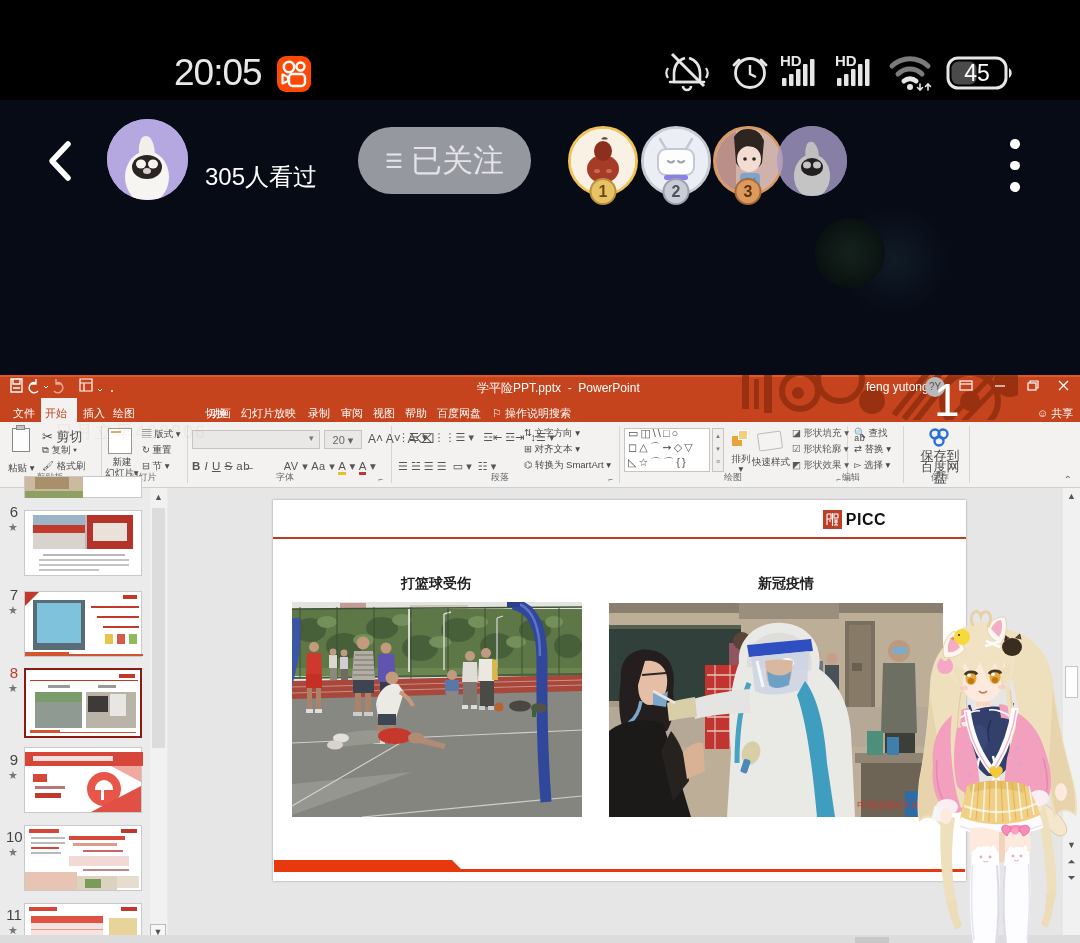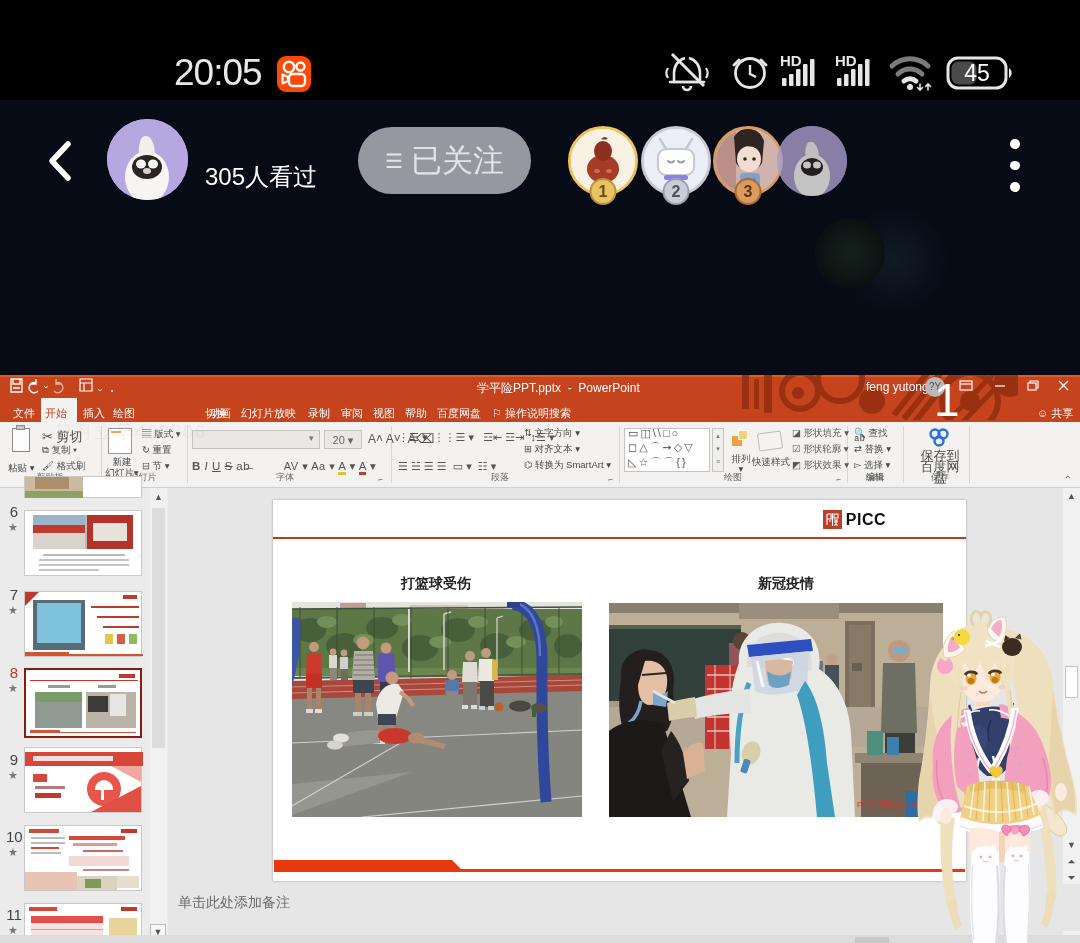--- a/index.html
+++ b/index.html
@@ -323,21 +323,21 @@
       <div style="position:absolute;left:792px;top:5px;font-size:9.5px;color:#5a5a5a;">◪ 形状填充 ▾</div>
       <div style="position:absolute;left:792px;top:21px;font-size:9.5px;color:#5a5a5a;">☑ 形状轮廓 ▾</div>
       <div style="position:absolute;left:792px;top:37px;font-size:9.5px;color:#5a5a5a;">◩ 形状效果 ▾</div>
       <div class="glabel" style="left:703px;">绘图</div>
         <div style="position:absolute;right:239px;bottom:3px;font-size:8px;color:#777;">⌐</div>
 
       <div style="position:absolute;left:854px;top:5px;font-size:9.5px;color:#4a4a4a;">🔍 查找</div>
       <div style="position:absolute;left:854px;top:11px;font-size:9.5px;color:#4a4a4a;font-family:Liberation Mono, monospace;"><span style="font-size:9px;">ab<br></span></div>
       <div style="position:absolute;left:854px;top:21px;font-size:9.5px;color:#4a4a4a;">⇄ 替换 ▾</div>
       <div style="position:absolute;left:854px;top:37px;font-size:9.5px;color:#4a4a4a;">▻ 选择 ▾</div>
-      <div class="glabel" style="left:845px;font-weight:bold;">编辑</div>
+      <div class="glabel" style="left:821px;">编辑</div>
 
       <svg width="22" height="20" viewBox="0 0 22 20" style="position:absolute;left:928px;top:6px;">
         <circle cx="7" cy="6" r="4.5" fill="none" stroke="#2a6fdb" stroke-width="2.4"></circle>
         <circle cx="15" cy="6" r="4.5" fill="none" stroke="#2a6fdb" stroke-width="2.4"></circle>
         <circle cx="11" cy="13" r="4.5" fill="none" stroke="#2a6fdb" stroke-width="2.4"></circle>
       </svg>
       <div style="position:absolute;left:916px;top:28px;font-size:13px;color:#4a4a4a;text-align:center;width:48px;line-height:11px;">保存到<br>百度网盘</div>
       <div class="glabel" style="left:910px;">保存</div>
       <div style="position:absolute;right:8px;bottom:2px;font-size:10px;color:#666;">⌃</div>
 
@@ -699,23 +699,20 @@
           </div>
         </div>
 
         <div style="position:absolute;left:895px;top:0;width:17px;height:455px;background:#f1f1f1;"></div>
         <div style="position:absolute;left:895px;top:3px;width:17px;height:14px;color:#555;font-size:9px;text-align:center;">▲</div>
         <div style="position:absolute;left:897px;top:178px;width:13px;height:32px;background:#fdfdfd;border:1px solid #c5c5c5;"></div>
         <div style="position:absolute;left:895px;top:352px;width:17px;height:14px;color:#555;font-size:9px;text-align:center;">▼</div>
         <div style="position:absolute;left:895px;top:368px;width:17px;height:14px;color:#555;font-size:10px;text-align:center;">⏶</div>
         <div style="position:absolute;left:895px;top:384px;width:17px;height:14px;color:#555;font-size:10px;text-align:center;">⏷</div>
       </div>
-      <div id="notes">
-          <span style="position:absolute;left:10px;top:10px;">单击此处添加备注</span>
-        </div>
     </div>
     <div id="pptstatus">
         <div style="position:absolute;left:855px;top:2px;width:34px;height:6px;background:#c8c8c8;"></div>
       </div>
   </div>
 
   <div id="big1">1</div>
   <div id="girl">
     <svg width="165" height="343" viewBox="0 0 165 343">
 

